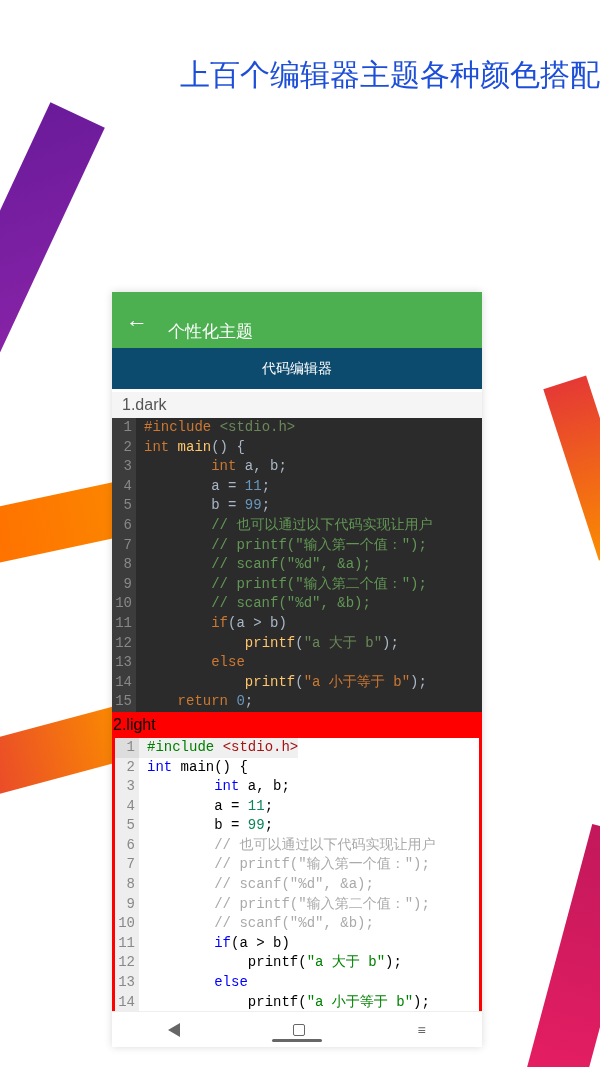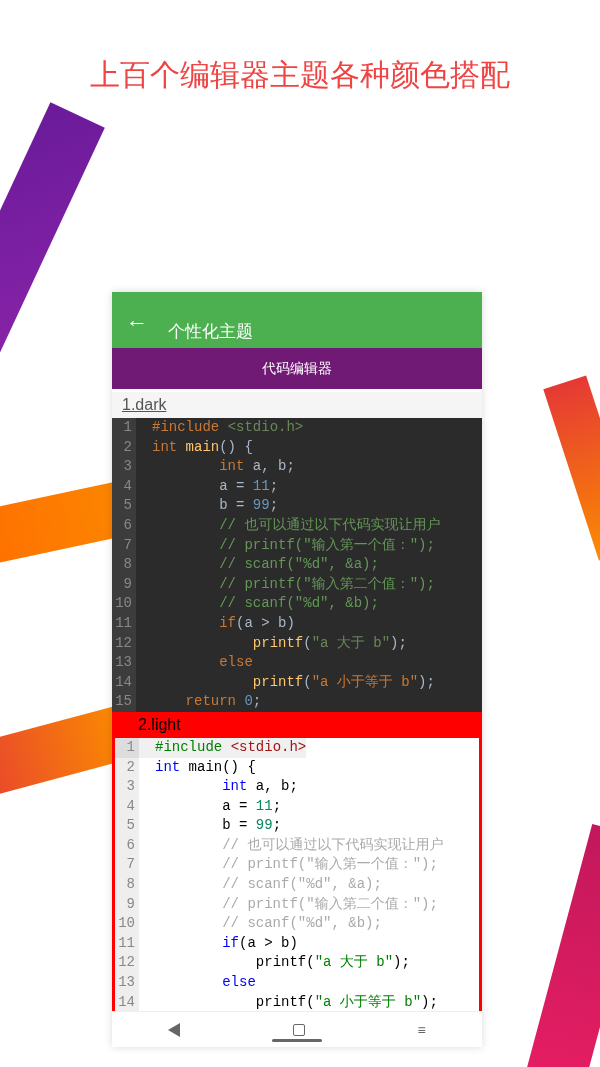--- a/index.html
+++ b/index.html
@@ -7,44 +7,44 @@
 
 .deco { position: absolute; }
 .deco-purple { width: 60px; height: 320px; background: linear-gradient(135deg, #6a1b9a, #8e24aa); top: 100px; left: -20px; transform: rotate(25deg); }
 .deco-orange1 { width: 200px; height: 55px; background: linear-gradient(90deg, #ff6f00, #fb8c00); top: 492px; left: -30px; transform: rotate(-12deg); }
 .deco-orange2 { width: 45px; height: 180px; background: linear-gradient(180deg, #e53935, #fb8c00); top: 378px; right: -15px; transform: rotate(-18deg); }
 .deco-orange3 { width: 180px; height: 55px; background: linear-gradient(90deg, #e53935, #fb8c00); bottom: 285px; left: -50px; transform: rotate(-15deg); }
 .deco-pink { width: 60px; height: 280px; background: linear-gradient(180deg, #c2185b, #e91e63); bottom: -40px; right: -15px; transform: rotate(15deg); }
 
 .header { text-align: center; padding-top: 55px; position: relative; z-index: 2; }
 .title { font-size: 48px; font-weight: 400; color: #222; margin-bottom: 20px; }
-.subtitle { font-size: 30px; color: #ef4444; }
+.subtitle { font-size: 30px; color: #1d4ed8; text-align: right; }
 
 .phone { position: absolute; top: 292px; left: 112px; width: 370px; height: 755px; background: #fff; z-index: 3; box-shadow: 0 0 8px rgba(0,0,0,0.15); }
 
 .app-header { background: #4caf50; height: 56px; display: flex; align-items: center; padding: 0 14px; }
 .back-icon { color: #fff; font-size: 22px; margin-right: 20px; }
 .app-title { color: #fff; font-size: 17px; margin-top: 22px; }
 
-.tabs { background: #701a75; display: flex; height: 44px; }
+.tabs { background: #0c4a6e; display: flex; height: 44px; }
 .tab { flex: 1; display: flex; align-items: center; justify-content: center; color: rgba(255,255,255,0.7); font-size: 14px; }
 .tab.active { color: #fff; border-bottom: 3px solid #fff; }
 
 .theme-section { }
-.theme-label { padding: 4px 10px; font-size: 16px; color: #555; background: #f5f5f5; text-decoration: underline; }
+.theme-label { padding: 4px 10px; font-size: 16px; color: #555; background: #f5f5f5; }
 
 .code-dark { background: #2b2b2b; font-family: 'Courier New', monospace; font-size: 14px; line-height: 1.4; }
 .code-light { background: #fff; font-family: 'Courier New', monospace; font-size: 14px; line-height: 1.4; border: 3px solid #f00; border-top: none; }
-.light-label { background: #f00; color: #000; padding: 4px 26px; font-size: 16px; }
+.light-label { background: #f00; color: #000; padding: 4px 1px; font-size: 16px; }
 
 .code-row { display: flex; }
 .ln-dark { background: #3c3c3c; color: #888; width: 24px; text-align: right; padding-right: 4px; flex-shrink: 0; }
 .ln-light { background: #eee; color: #888; width: 24px; text-align: right; padding-right: 4px; flex-shrink: 0; }
 .ln-light.hl { background: #ddd; }
-.code-content { padding-left: 16px; white-space: pre; overflow: hidden; }
+.code-content { padding-left: 8px; white-space: pre; overflow: hidden; }
 
 .d-pre { color: #cc7832; }
 .d-inc { color: #6a8759; }
 .d-kw { color: #cc7832; }
 .d-fn { color: #ffc66d; }
 .d-txt { color: #a9b7c6; }
 .d-num { color: #6897bb; }
 .d-cmt { color: #629755; }
 .d-str { color: #6a8759; }
 .d-str2 { color: #cc7832; }

